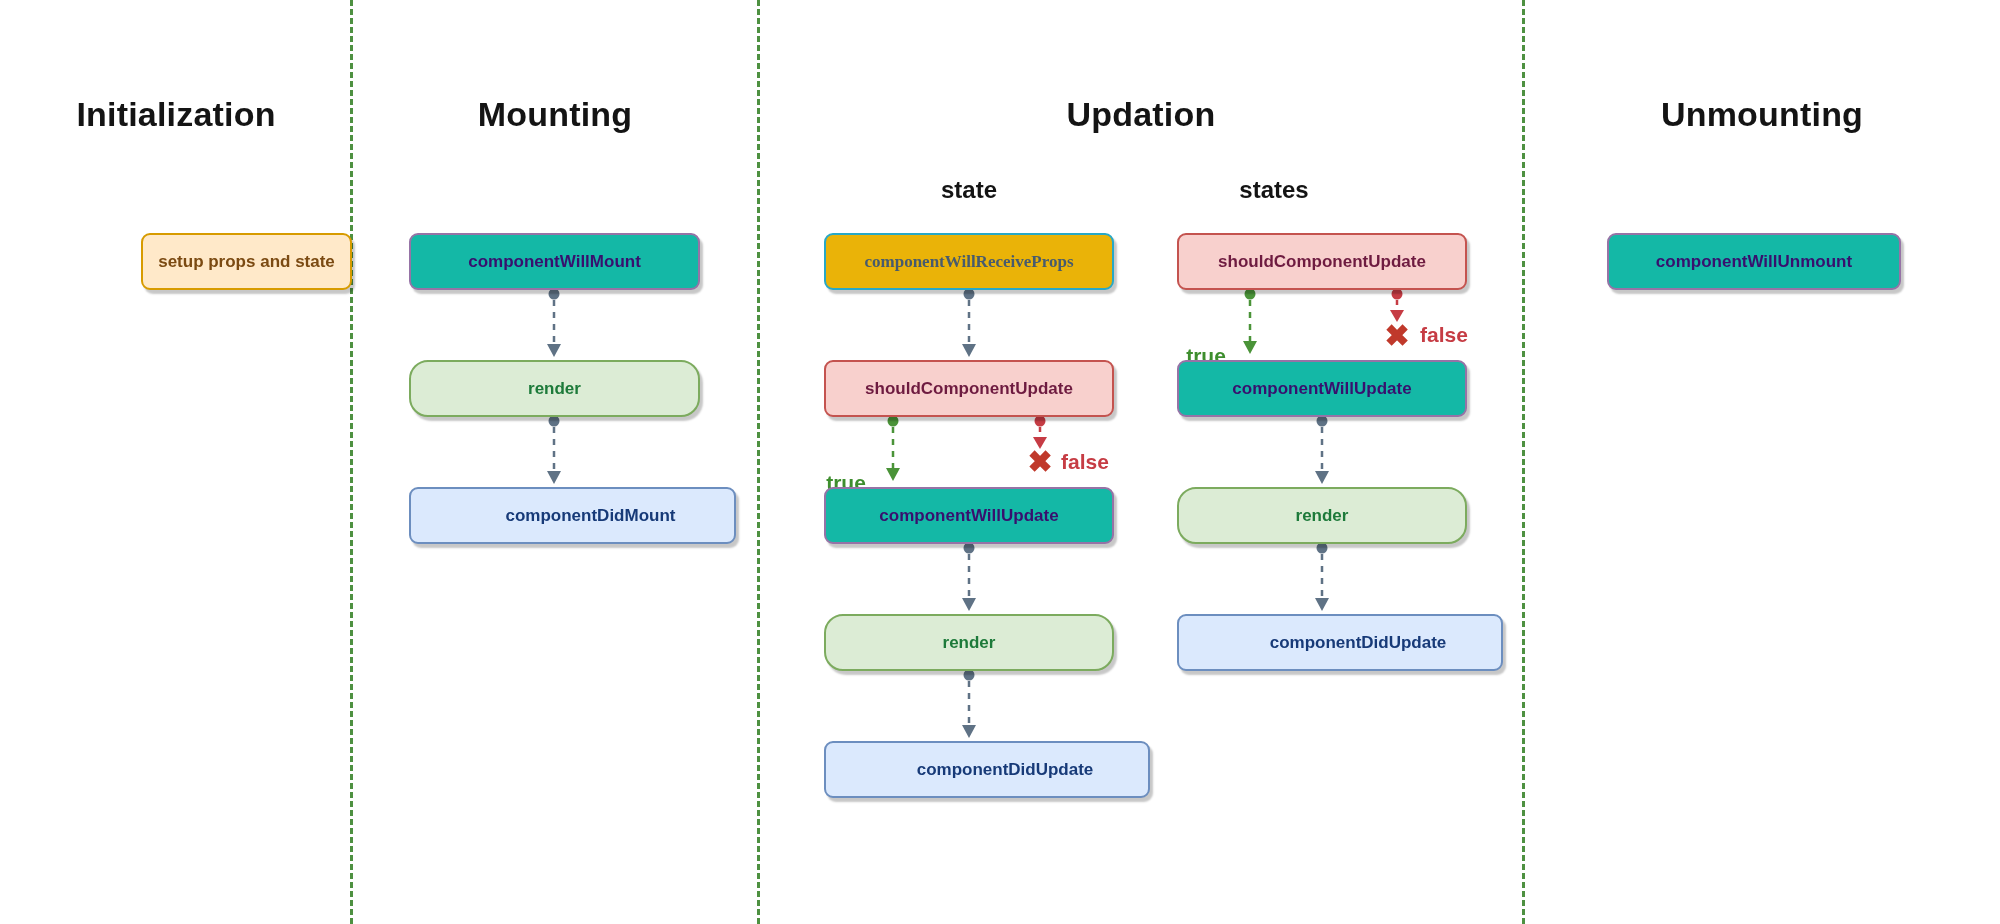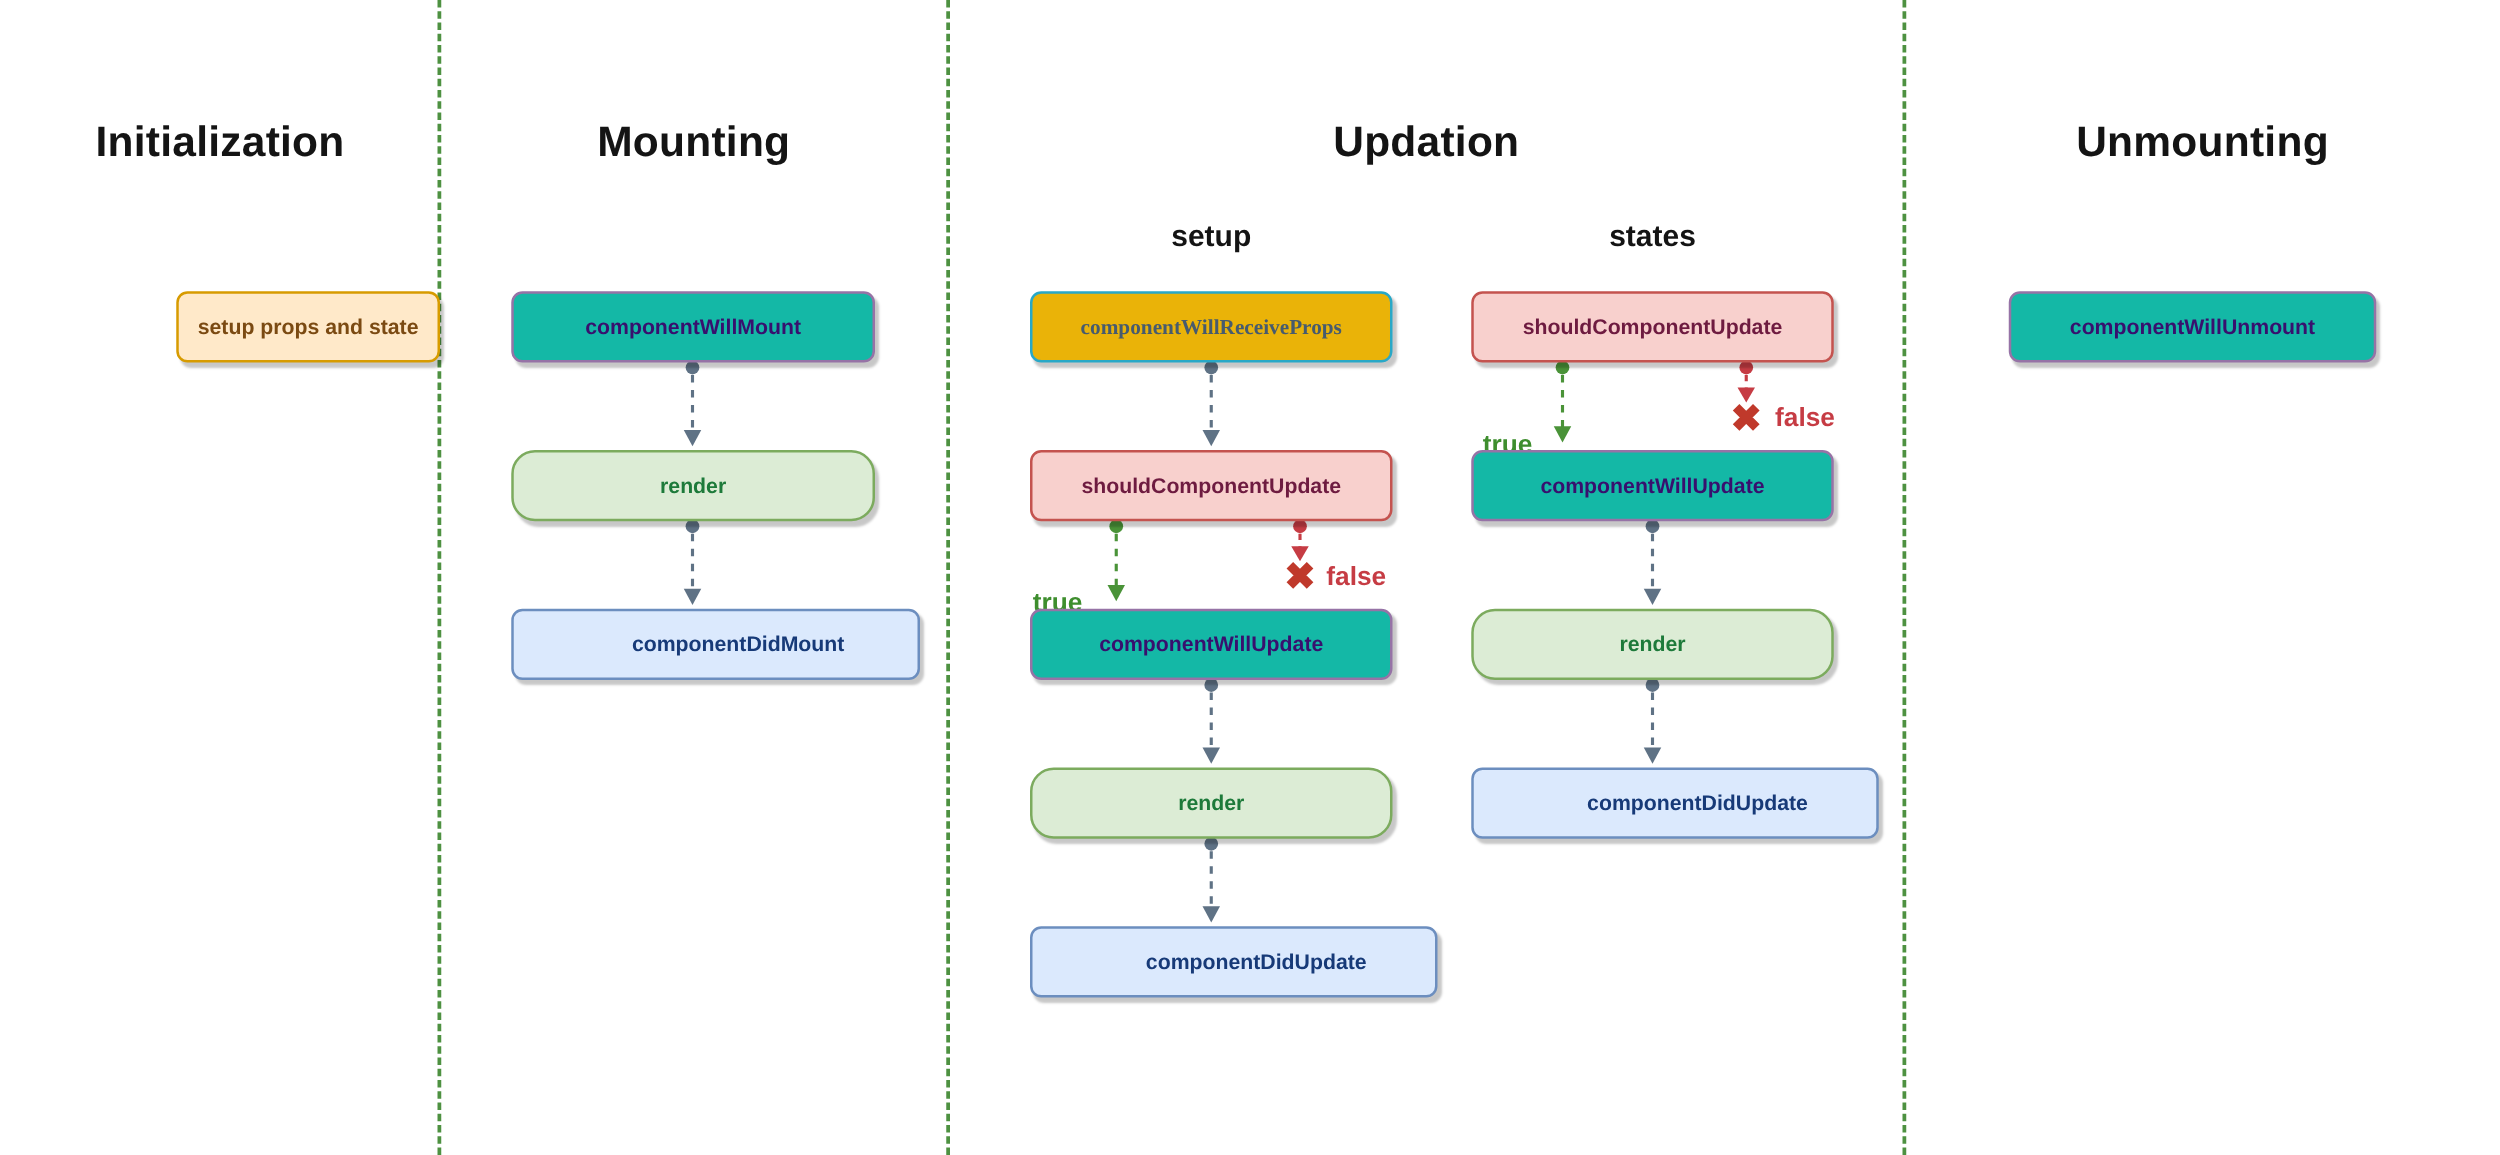--- a/index.html
+++ b/index.html
@@ -49,22 +49,22 @@
 
   <div class="separator" style="left:350px;"></div>
   <div class="separator" style="left:757px;"></div>
   <div class="separator" style="left:1522px;"></div>
 
   <div class="section-title" style="left:0;width:352px;">Initialization</div>
   <div class="section-title" style="left:352px;width:406px;">Mounting</div>
   <div class="section-title" style="left:1524px;width:476px;">Unmounting</div>
   <div class="section-title" style="left:758px;width:766px;">Updation</div>
 
-  <div class="col-label" style="left:824px;width:290px;top:176px;">setup</div>
-  <div class="col-label" style="left:1177px;width:290px;top:176px;">states</div>
+  <div class="col-label" style="left:824px;width:290px;top:176px;">state</div>
+  <div class="col-label" style="left:1129px;width:290px;top:176px;">states</div>
 
   <svg id="connectors" width="2000" height="924" viewBox="0 0 2000 924">
 
     <g>
       <circle cx="554" cy="294" r="5.5" fill="#5f7285"></circle>
       <line x1="554" y1="300" x2="554" y2="346" stroke="#5f7285" stroke-width="2.5" stroke-dasharray="6 6"></line>
       <polygon points="547,344 561,344 554,357" fill="#5f7285"></polygon>
     </g>
     <g>
       <circle cx="554" cy="421" r="5.5" fill="#5f7285"></circle>

